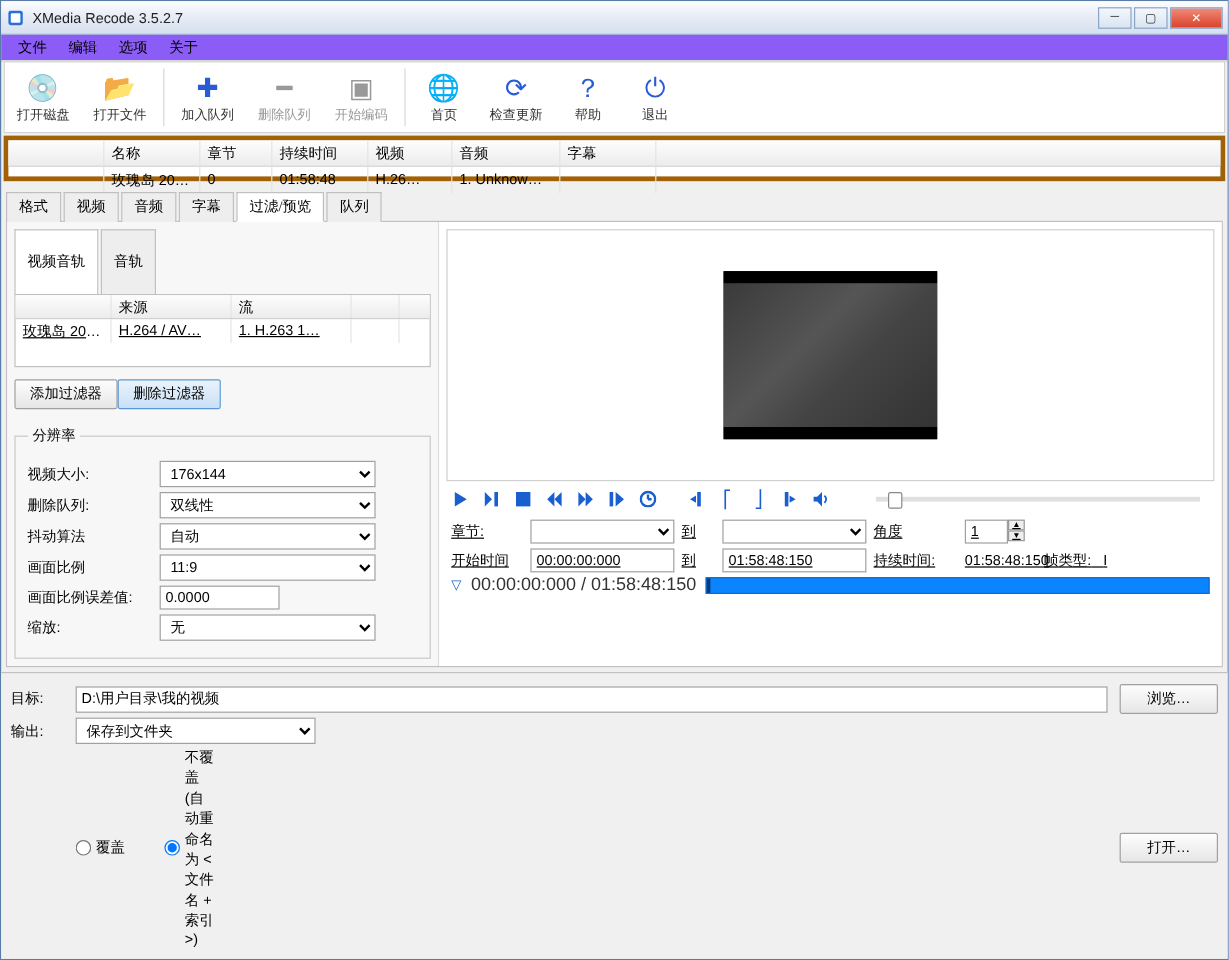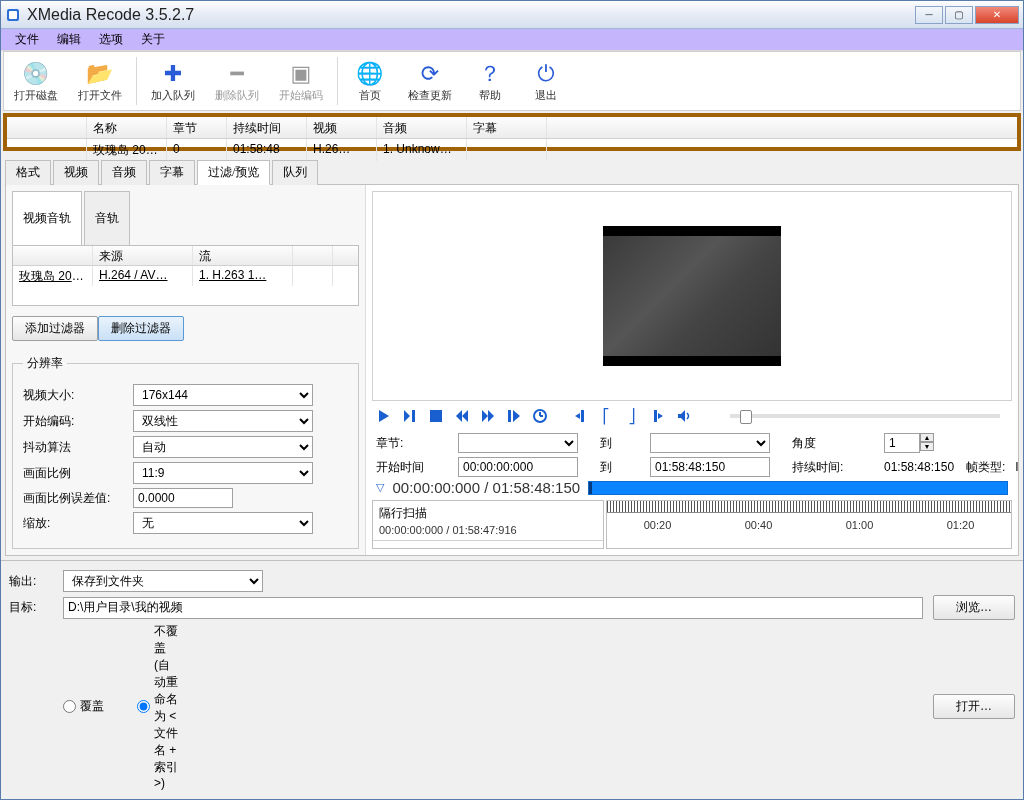--- a/index.html
+++ b/index.html
@@ -1,24 +1,24 @@
 <!DOCTYPE html>
 <html><head>
 <meta charset="utf-8">
 <style>
 * { box-sizing: border-box; margin: 0; padding: 0; }
 body { font-family: "Microsoft YaHei", "Segoe UI", Tahoma, sans-serif; font-size: 12px; background: #f0f0f0; overflow: hidden; }
 .window { width: 1024px; height: 800px; background: #f0f0f0; border: 1px solid #5a7ca8; display: flex; flex-direction: column; }
 .titlebar { height: 28px; background: linear-gradient(#fdfdfe,#e8edf6 45%,#d6e0ef); border-bottom: 1px solid #9fb6d4; display: flex; align-items: center; padding: 0 4px; }
 .titlebar-icon { width: 16px; height: 16px; margin-right: 6px; display:inline-flex;align-items:center;justify-content:center;}
-.titlebar-title { flex: 1; font-size: 16px; color: #222; }
+.titlebar-title { flex: 1; font-size: 12px; color: #222; }
 .winbtns { display: flex; gap: 0; }
 .winbtn { width: 28px; height: 18px; border: 1px solid #8aa4c8; background: linear-gradient(#f4f7fb,#d9e4f2); display:flex;align-items:center;justify-content:center; font-size:10px; color:#333; margin-left:2px;}
 .winbtn.close { background: linear-gradient(#f08a7a,#d9432a); color:#fff; width:44px;}
-.menubar { height: 22px; background: #c4b5fd; border-bottom: 1px solid #d8d8d8; display: flex; align-items: center; padding: 0 6px; gap: 2px;}
+.menubar { height: 22px; background: #8b5cf6; border-bottom: 1px solid #d8d8d8; display: flex; align-items: center; padding: 0 6px; gap: 2px;}
 .menubar span { padding: 2px 8px; cursor: default; }
 .toolbar { height: 60px; background: #fff; border: 1px solid #d0d0d0; margin: 0 2px; display: flex; align-items: center; }
 .tbtn { display: flex; flex-direction: column; align-items: center; justify-content: center; padding: 4px 10px; min-width: 56px; height: 56px; font-size: 11px; color: #333; }
 .tbtn .ticon { font-size: 22px; color: #2a5bd7; height: 28px; display:flex;align-items:center;justify-content:center;}
 .tbtn.disabled { color: #999; }
 .tbtn.disabled .ticon { color: #999; }
 .vsep { width: 1px; height: 48px; background: #d8d8d8; margin: 0 4px; }
 
 .filegrid { background: #fff; border: 4px solid #a16207; margin: 2px; height: 38px; }
 .filegrid .hdrs { display:flex; height:22px; background: linear-gradient(#fdfdfd,#ececec); border-bottom:1px solid #d0d0d0;}
@@ -54,21 +54,21 @@
 .preview-box { flex:0 0 210px; border:1px solid #d0d0d0; background:#fff; display:flex; align-items:center; justify-content:center; }
 .video-thumb { width:178px; height:140px; background:#000; display:flex; flex-direction:column;}
 .video-thumb .bar{height:10px;background:#000;} .video-thumb .mid{flex:1; background:linear-gradient(135deg,#3a3a3a,#555 40%,#444 60%,#333);} 
 .player-ctl { display:flex; align-items:center; gap:6px; padding:6px 2px; }
 .pc { width:20px; height:18px; display:flex; align-items:center; justify-content:center; color:#1a5fd0; font-size:14px;}
 .pc svg{display:block}
 .pc.sep{ width:8px;}
 .slider-line { flex:1; height:4px; background:#e0e0e0; position:relative; margin-left:30px; margin-right:10px;}
 .slider-line::after{content:"";position:absolute;left:10px;top:-4px;width:10px;height:12px;background:#fff;border:1px solid #888;border-radius:2px;}
 
-.controls-grid { display:grid; grid-template-columns: 60px 120px 28px 120px 70px 60px auto; gap:4px 22px; align-items:center; padding:2px 4px;}
+.controls-grid { display:grid; grid-template-columns: 60px 120px 28px 120px 70px 60px auto; gap:4px 6px; align-items:center; padding:2px 4px;text-decoration:underline;}
 .controls-grid select{ width:100%; height:20px;}
 .controls-grid input{ width:100%; height:20px;}
 .spin { display:flex; }
 .spin input{width:36px;} .spin .ud{display:flex;flex-direction:column;} .spin .ud div{width:14px;height:9px;border:1px solid #999;background:#eee;font-size:7px;line-height:7px;text-align:center;}
 
 .prog-row{display:flex;align-items:center;gap:8px;padding:0 4px 4px 4px;}
 .prog-time{font-size:15px;color:#333;}
 .prog-bar{flex:1;height:14px;background:#0a84ff;border:1px solid #0a6cd0;position:relative;}
 .prog-bar .mark{position:absolute;left:0;top:0;width:3px;height:100%;background:#003a80;}
 .chev{color:#1a5fd0;font-size:11px;}
@@ -212,21 +212,21 @@
         <button class="std">添加过滤器</button>
         <button class="std hl">删除过滤器</button>
       </div>
       <fieldset>
         <legend>分辨率</legend>
         <div class="formrow">
             <label>视频大小:</label>
             <select><option>176x144</option></select>
           </div>
         <div class="formrow">
-            <label>开始编码:</label>
+            <label>删除队列:</label>
             <select><option>双线性</option></select>
           </div>
         <div class="formrow">
             <label>抖动算法</label>
             <select><option>自动</option></select>
           </div>
         <div class="formrow">
             <label>画面比例</label>
             <select><option>11:9</option></select>
           </div>
@@ -341,54 +341,32 @@
       </div>
 
       <div class="prog-row">
         <span class="chev">▽</span>
         <span class="prog-time">00:00:00:000  /  01:58:48:150</span>
         <div class="prog-bar">
             <div class="mark"></div>
           </div>
       </div>
 
-      <div class="lower-split">
-        <div class="filters-col">
-          <div class="filter-item">
-            <div>隔行扫描</div>
-            <div class="ftimes">00:00:00:000  /  01:58:47:916</div>
-
-          </div>
-
-        </div>
-        <div class="timeline-col">
-          <div class="ruler">
-              <div class="band"></div>
-              <div class="ticks">
-                <span>00:20</span>
-                <span>00:40</span>
-                <span>01:00</span>
-                <span>01:20</span>
-              </div>
-            </div>
-
-        </div>
-      </div>
     </div>
   </div>
 
   <div class="bottom">
-    <div class="brow">
-      <label>输出:</label>
-      <select style="width:200px"><option>保存到文件夹</option></select>
-    </div>
     <div class="brow">
       <label>目标:</label>
       <input type="text" class="path" value="D:\用户目录\我的视频" style="">
       <button class="rbtn">浏览…</button>
+    </div>
+    <div class="brow">
+      <label>输出:</label>
+      <select style="width:200px"><option>保存到文件夹</option></select>
     </div>
     <div class="brow">
       <div class="radline">
         <label class="radio">
             <input type="radio" name="ow" style="">
             <span>覆盖</span>
           </label>
         <label class="radio">
             <input type="radio" name="ow" checked="" style="">
             <span>不覆盖 (自动重命名为 &lt;文件名 + 索引&gt;)</span>

